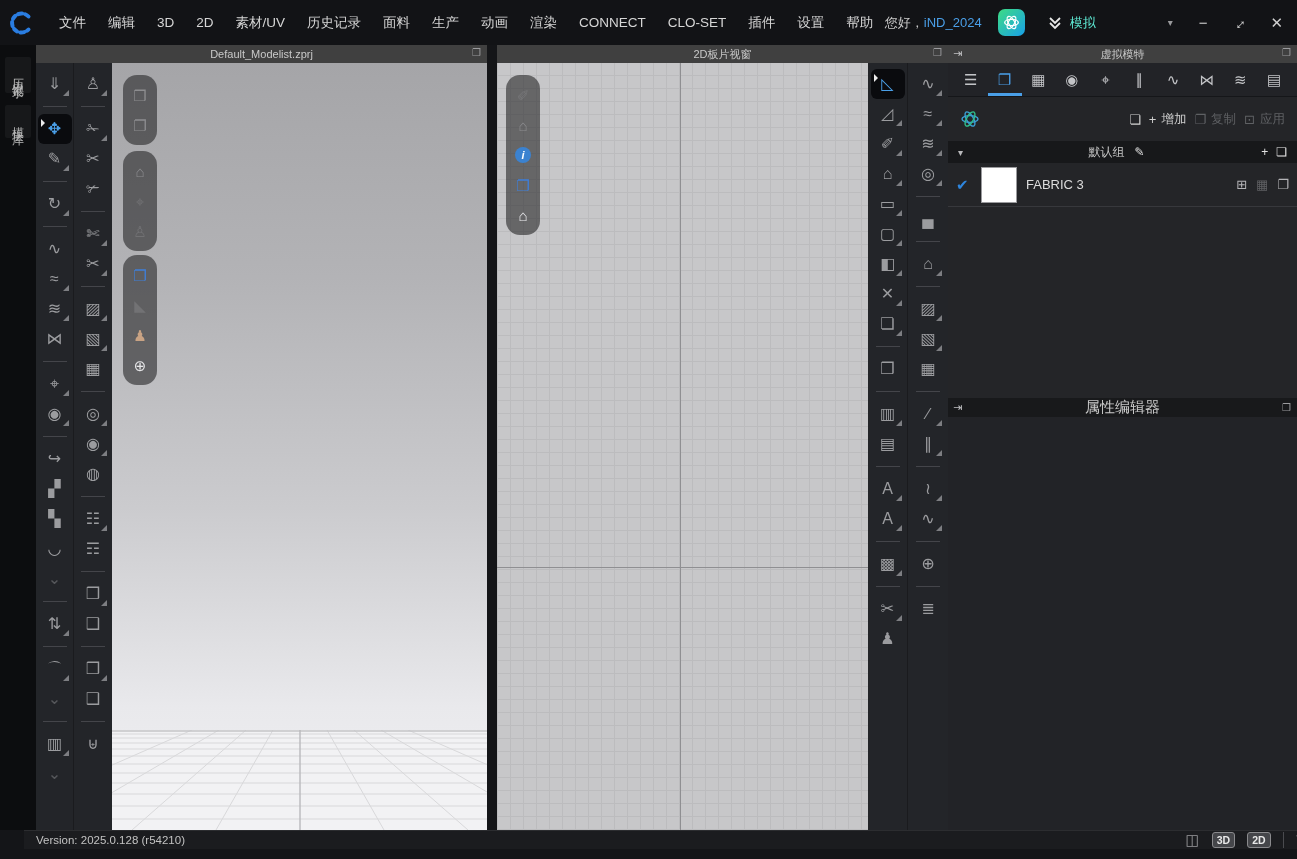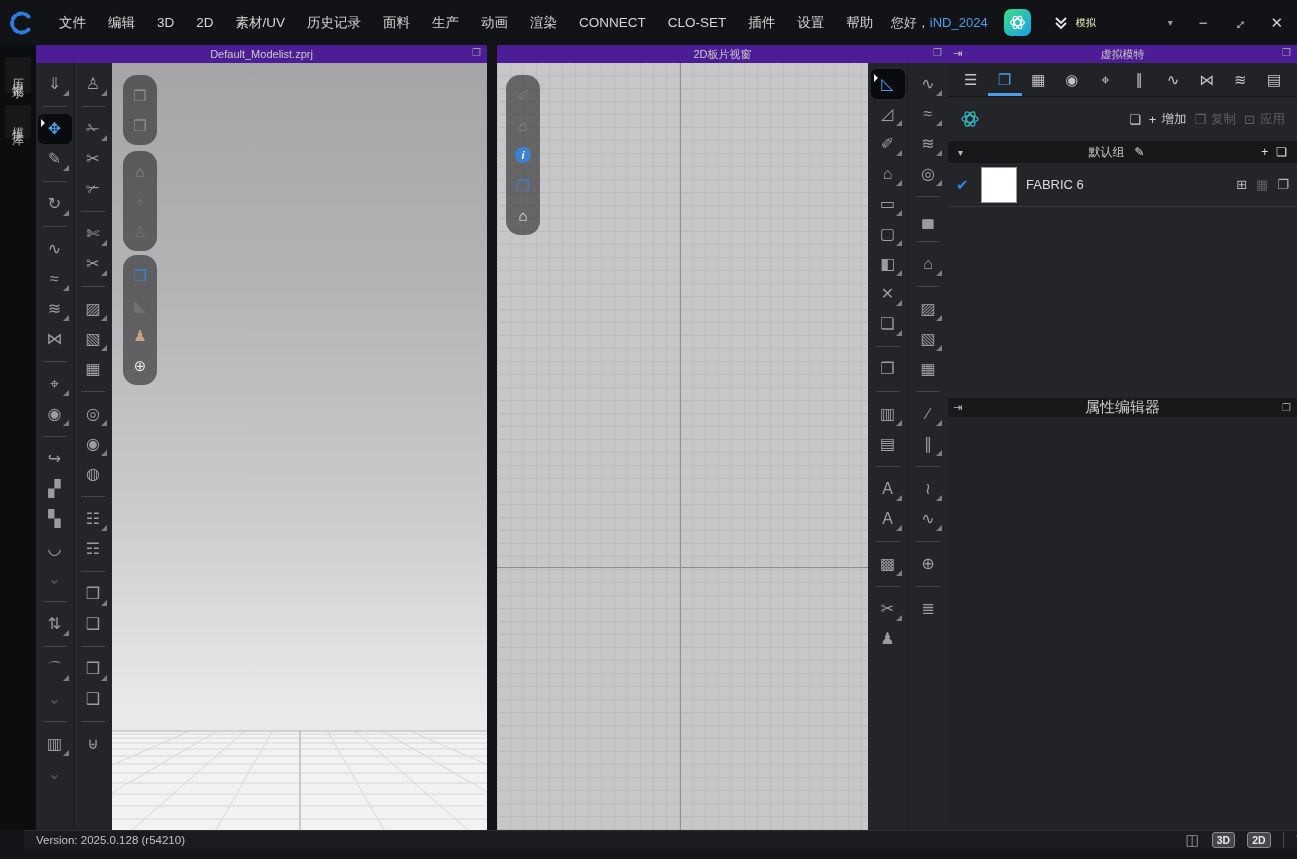--- a/index.html
+++ b/index.html
@@ -10,32 +10,32 @@
   
   .menubar { position:absolute; left:0; top:0; width:1297px; height:45px; background:#121316; display:flex; align-items:center; padding:0 14px 0 8px; }
   .logo { width:26px; height:26px; margin-right:14px; flex:0 0 auto; }
   .menus { display:flex; align-items:center;text-align:right; }
   .menu-item { padding:6px 11px; font-size:13.5px; color:#d6d6d6; cursor:default; white-space:nowrap; }
   .mb-right { margin-left:auto; display:flex; align-items:center; gap:0; }
   .greet { font-size:13px; color:#c9c9c9; }
   .greet .uname { color:#4a9fe8; }
   .appicon { width:27px; height:27px; border-radius:7px; background:linear-gradient(135deg,#3ddc84,#18a0e8); display:flex; align-items:center; justify-content:center; margin-left:16px; }
   .simgroup { display:flex; align-items:center; gap:7px; margin-left:22px; }
-  .simlabel { font-size:10px; color:#fef9c3;text-align:center; }
+  .simlabel { font-size:13px; color:#5eead4;text-align:center; }
   .simcaret { margin-left:72px; font-size:10px; color:#9a9a9d; }
   .winbtns { display:flex; align-items:center; gap:24px; margin-left:26px; }
   .winbtn { font-size:15px; color:#d0d0d0; line-height:1; }
   .winbtn.resize { display:inline-block; transform:rotate(-45deg); }
 
   
   .leftstrip { position:absolute; left:0; top:45px; width:36px; height:785px; background:#0c0d0f; }
   .vtab { writing-mode:vertical-rl; text-orientation:upright; background:#17181a; color:#b8b8b8; font-size:12px; letter-spacing:3px; padding:12px 5px; margin:12px auto 0 auto; width:26px; display:block; border-radius:2px; text-align:center; }
 
   
-  .tbar { position:absolute; top:45px; height:18px; background:#4c1d95; display:flex; align-items:center; justify-content:center; }
+  .tbar { position:absolute; top:45px; height:18px; background:#404040; display:flex; align-items:center; justify-content:center; }
   .tbar .ttl { font-size:11px; color:#c9c9c9; }
   .tbar .popout { position:absolute; right:6px; top:2px; font-size:10px; color:#9b9b9e; }
   .tbar .collapse { position:absolute; left:5px; top:2px; font-size:11px; color:#c0c0c3; }
 
   
   .toolbar { position:absolute; top:63px; height:767px; background:#232529; display:flex; }
   .tcol { width:38px; height:100%; padding-top:6px; display:flex; flex-direction:column; align-items:center; border-right:1px solid #1a1b1e; }
   .tcol:last-child { border-right:none; }
   .tool { position:relative; width:34px; height:30px; display:flex; align-items:center; justify-content:center; color:#9b9c9f; flex:0 0 auto; }
   .tool .glyph { font-size:16px; line-height:1; }
@@ -578,21 +578,21 @@
       <span class="grp-name-wrap">
         <span>默认组</span>
         <span class="grp-ico">✎</span>
       </span>
       <span class="grp-ico">+</span>
       <span class="grp-ico">❏</span>
     </div>
     <div class="fabric-row">
       <span class="chk">✔</span>
       <span class="swatch"></span>
-      <span class="fab-name">FABRIC 6</span>
+      <span class="fab-name">FABRIC 3</span>
       <span class="fab-icos">
         <span>⊞</span>
         <span class="dim">▦</span>
         <span>❐</span>
       </span>
     </div>
     <div class="ow-list"></div>
     <div class="pe-bar">
       <span class="collapse" style="position:absolute;left:5px;font-size:11px;color:#c0c0c3;">⇥</span>
       <span class="ttl">属性编辑器</span>

